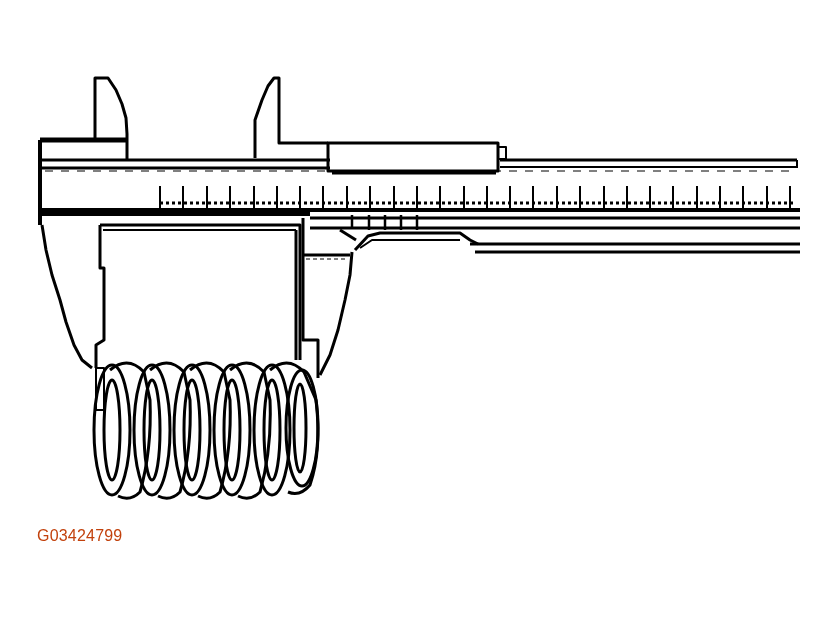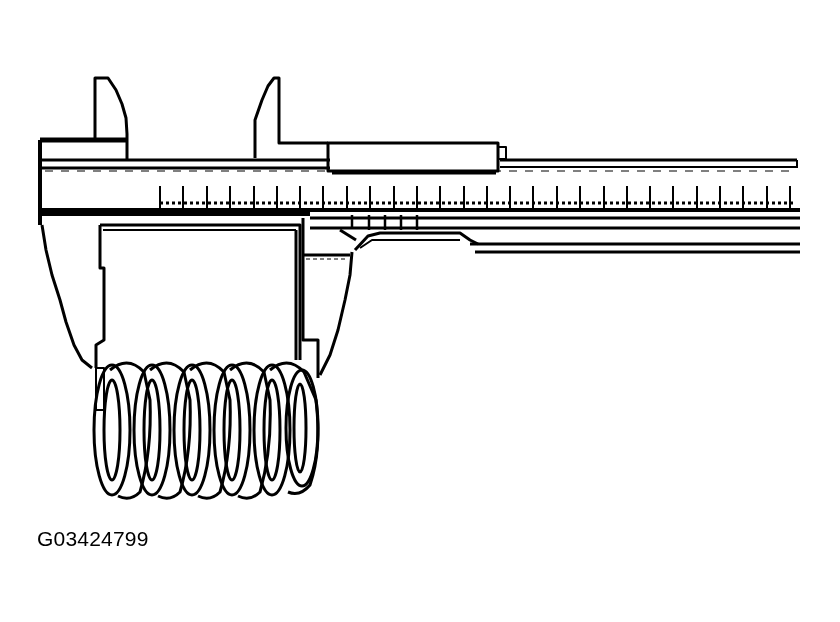--- a/index.html
+++ b/index.html
@@ -1,20 +1,20 @@
 <!DOCTYPE html>
 <html><head>
   <meta charset="utf-8">
   <style>
     html, body { margin: 0; padding: 0; background: #ffffff; }
     body { width: 840px; height: 622px; position: relative; overflow: hidden; font-family: "Liberation Sans", sans-serif; }
     #drawing { position: absolute; left: 0; top: 0; }
     .caption {
       position: absolute; left: 37px; top: 527px;
-      font-family: "Liberation Sans", sans-serif; font-size: 21px; color: #000000;
+      font-family: "Liberation Sans", sans-serif; font-size: 16px; color: #c2410c;
       letter-spacing: 0.2px;
     }
   </style>
 </head>
 <body>
 
 <svg id="drawing" width="840" height="622" viewBox="0 0 840 622" xmlns="http://www.w3.org/2000/svg">
   <g fill="none" stroke="#000" stroke-linejoin="round" stroke-linecap="butt">
 
     <g>

